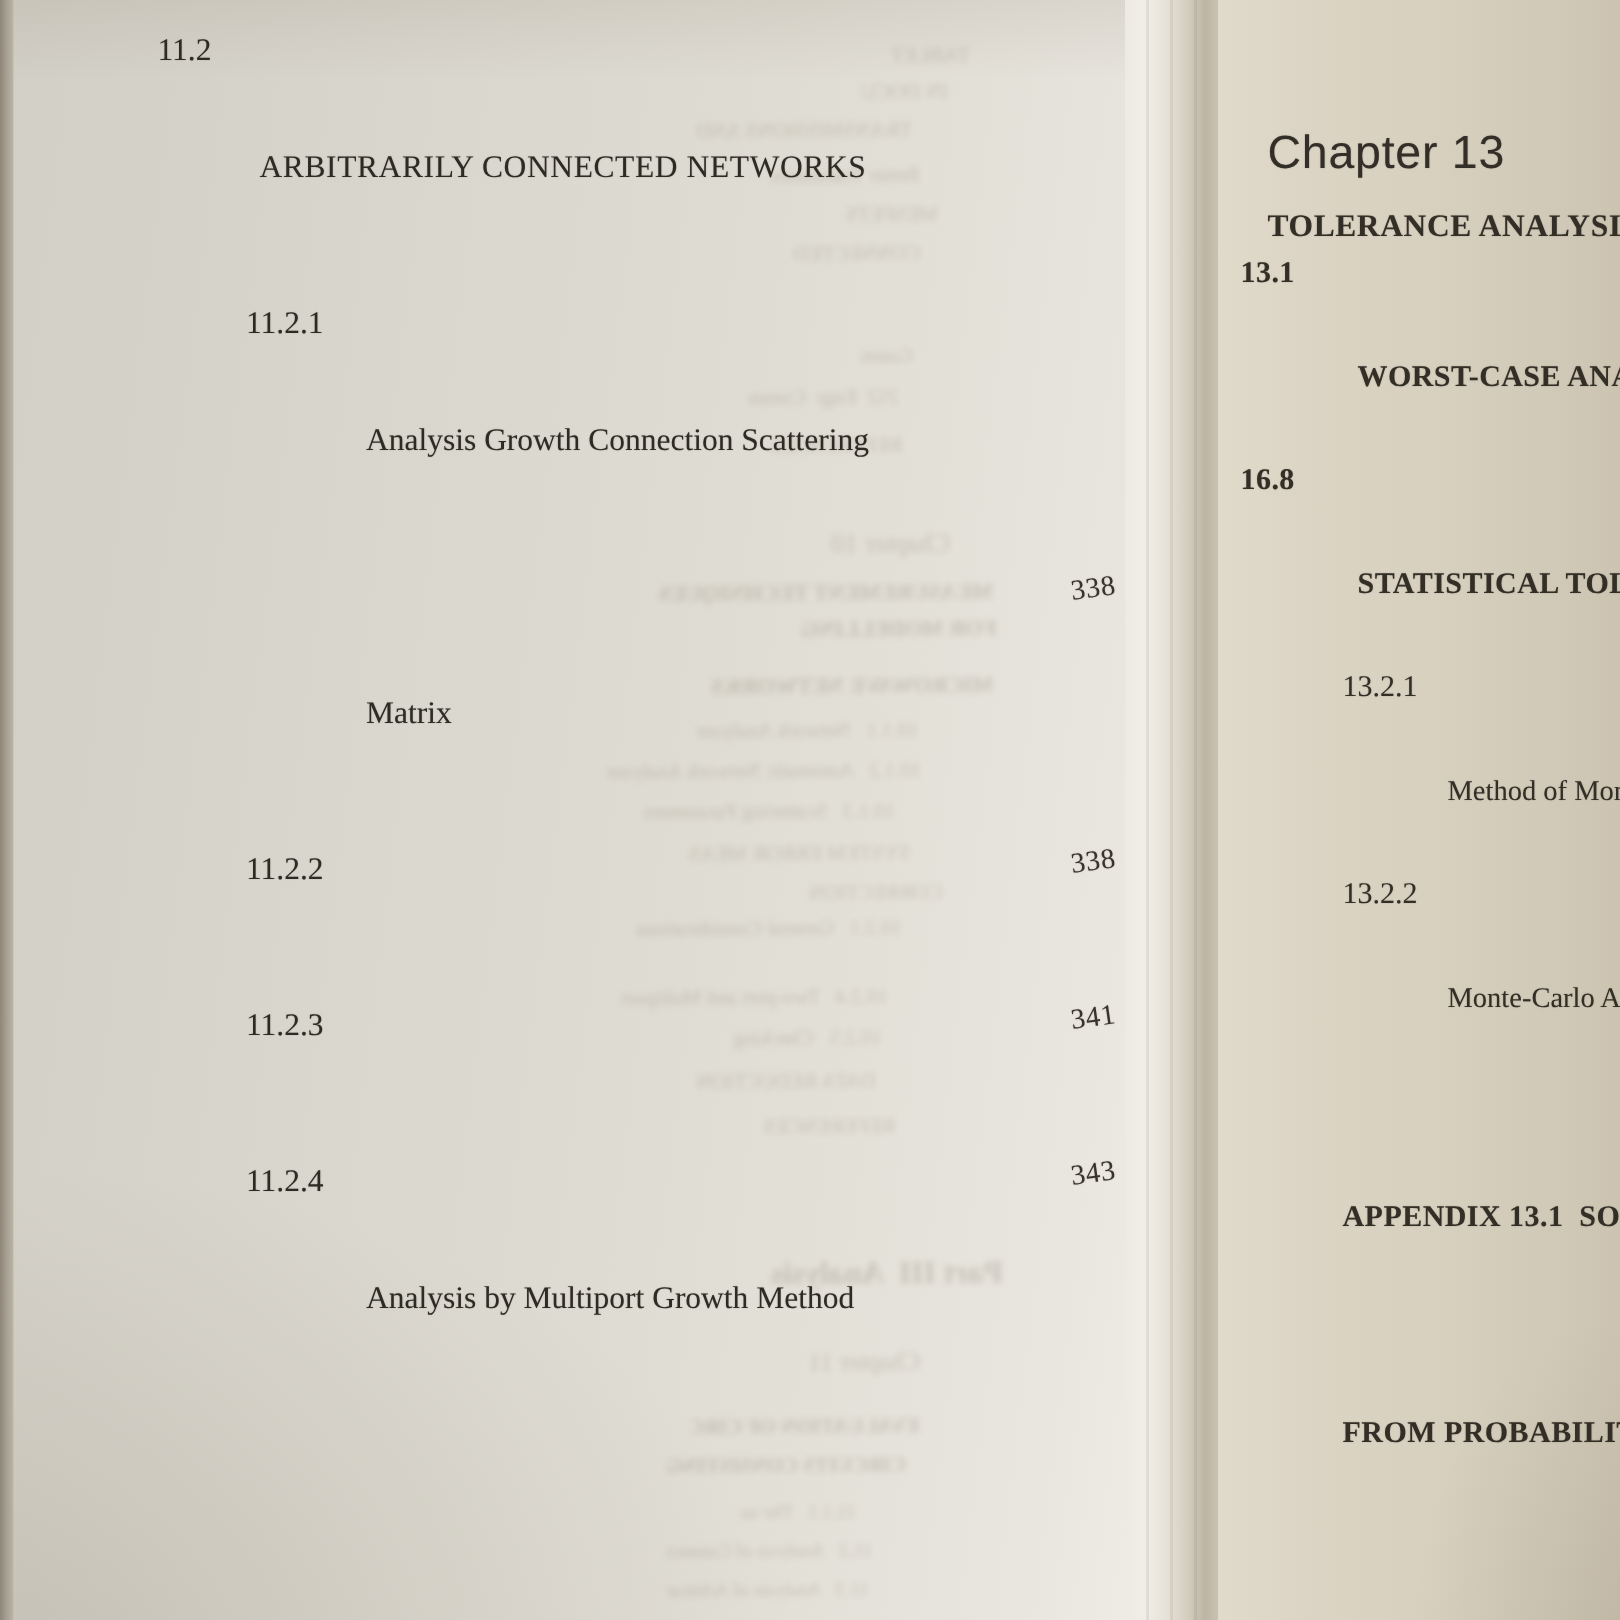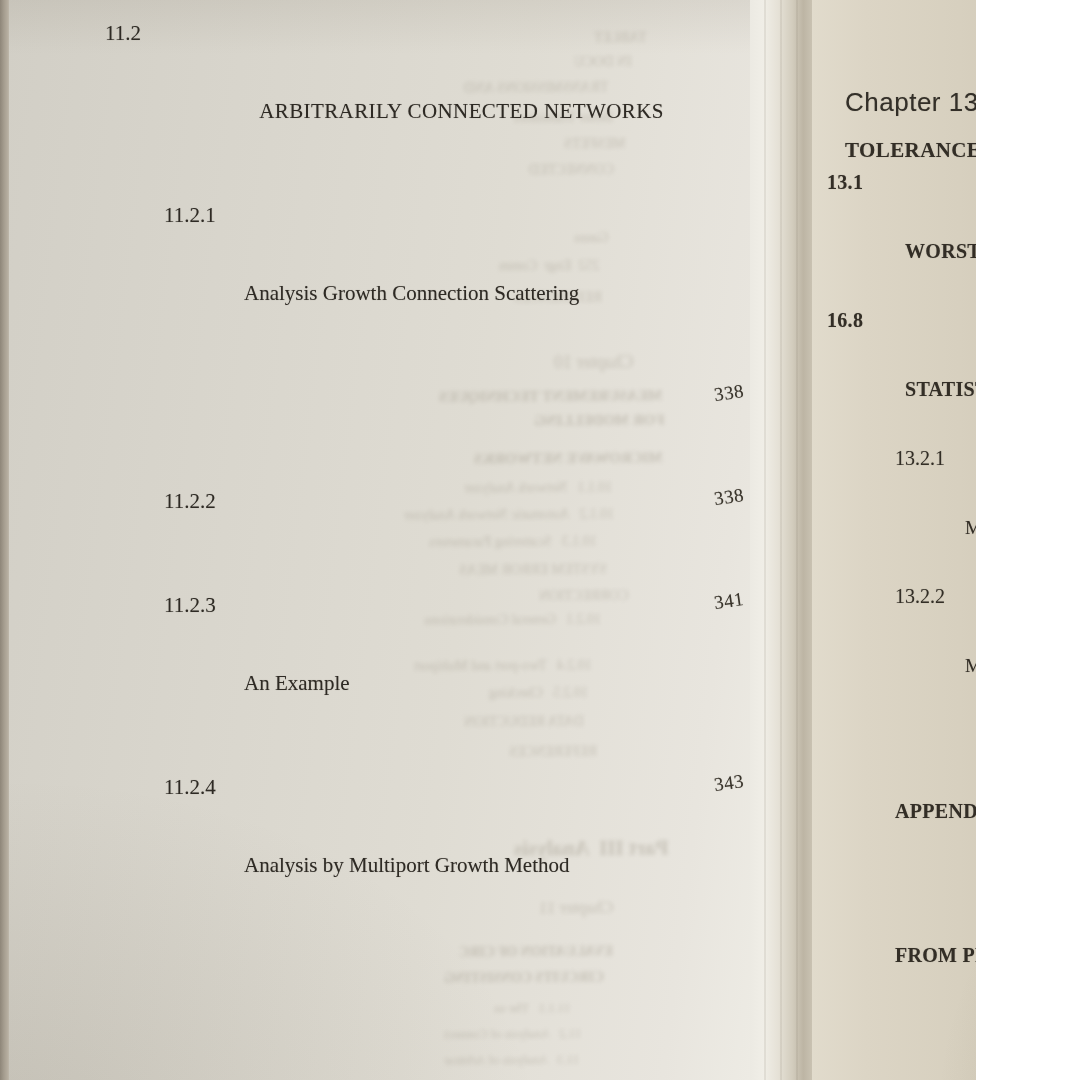--- a/index.html
+++ b/index.html
@@ -1,51 +1,51 @@
 <!DOCTYPE html>
 <html><head>
 <meta charset="utf-8">
 <style>
   html,body{margin:0;padding:0;width:1080px;height:1080px;overflow:hidden;}
-  .photo{position:relative;width:976px;height:1080px;overflow:hidden;
+  .photo{position:relative;width:1080px;height:1080px;overflow:hidden;
     background:linear-gradient(90deg,#8e8679 0px,#a59d8f 4px,#b7afa1 8px,#cdcabf 11px);
     font-family:"Liberation Serif","DejaVu Serif",serif;}
   
   .page-left{position:absolute;left:9px;top:0;width:741px;height:1080px;color:#2e2a24;
     background:
       linear-gradient(180deg,rgba(110,100,82,.10) 0%,rgba(110,100,82,0) 5%),
       radial-gradient(120% 55% at 0% 105%,rgba(90,80,60,.14),rgba(90,80,60,0) 60%),
       linear-gradient(97deg,#d2cfc6 0%,#d9d6cd 32%,#dfdcd3 60%,#e8e5de 90%,#edebe4 100%);}
   .toc-left{position:relative;}
   .toc-left .row{position:relative;min-height:26px;line-height:26px;font-size:21px;white-space:pre;
     text-shadow:0 0 1px rgba(46,42,36,.28);}
   .toc-left .num{position:absolute;top:0;}
   .toc-left .s1 .num{left:96px}
   .toc-left .s2 .num{left:155px}
   .toc-left .s1 .txt,.toc-left .c1 .txt{margin-left:164px;display:block;}
   .toc-left .s2 .txt,.toc-left .c2 .txt{margin-left:235px;display:block;}
-  .toc-left .s1 .txt,.toc-left .c1 .txt,.toc-left .r2 .txt{letter-spacing:.4px;text-align:center;}
+  .toc-left .s1 .txt,.toc-left .c1 .txt,.toc-left .r2 .txt{letter-spacing:.4px;}
   .pg{position:absolute;right:6px;top:-4px;font-size:19px;color:#39342b;transform:rotate(-8deg);
     letter-spacing:.5px;}
   .gap-sm{margin-top:8px}.loose{margin-top:3px}
   .ch11{padding-top:20px;}
   .chap-head{font-family:"Liberation Sans","DejaVu Sans",sans-serif;font-weight:400;color:#332f28;
     font-size:36px;line-height:42px;margin:12px 0 0 87px;letter-spacing:.5px;
     text-shadow:0 0 1px rgba(46,42,36,.3);}
   
   .gutter{position:absolute;left:750px;top:0;width:62px;height:1080px;
     background:
       repeating-linear-gradient(90deg,rgba(115,105,88,0) 0 14px,rgba(115,105,88,.12) 14px 16px),
       linear-gradient(90deg,#eceae3 0%,#f0eee7 22%,#e5e1d6 46%,#d3cdbe 68%,#bdb5a4 86%,#c9c2b2 100%);}
   
   .page-right{position:absolute;left:812px;top:0;width:268px;height:1080px;color:#332e26;
     background:
       radial-gradient(90% 40% at 100% 105%,rgba(90,80,60,.12),rgba(90,80,60,0) 60%),
       linear-gradient(90deg,#e1dbcc 0%,#dcd5c5 20%,#d7d0bf 55%,#d1c9b7 85%,#ccc4b1 100%);}
-  .chap-head.r{font-size:26px;line-height:36px;margin:0 0 0 33px;}
+  .chap-head.r{font-size:31px;line-height:36px;margin:0 0 0 33px;}
   .r-title{padding-left:33px;font-weight:700;font-size:21px;line-height:25px;letter-spacing:.4px;
     white-space:pre;text-shadow:0 0 1px rgba(46,42,36,.3);}
   .toc-right{position:relative;margin-top:8px;}
   .toc-right .row{position:relative;min-height:23px;line-height:23px;font-size:20px;white-space:pre;
     text-shadow:0 0 1px rgba(46,42,36,.3);}
   .toc-right .num{position:absolute;top:0;}
   .toc-right .s1 .num{left:15px}
   .toc-right .s2 .num{left:83px}
   .toc-right .s1 .txt,.toc-right .c1 .txt{margin-left:93px;display:block;}
   .toc-right .s2 .txt,.toc-right .c2 .txt{margin-left:153px;display:block;font-size:19px;}
@@ -105,29 +105,29 @@
           <span class="txt">ARBITRARILY CONNECTED NETWORKS</span>
           <span class="pg"></span>
         </div>
         <div class="row s2">
           <span class="num">11.2.1</span>
           <span class="txt">Analysis Growth Connection Scattering</span>
           <span class="pg"></span>
         </div>
         <div class="row c2">
           <span class="num"></span>
+          <span class="txt">Matrix</span>
           <span class="pg">338</span>
         </div>
         <div class="row s2">
           <span class="num">11.2.2</span>
           <span class="pg">338</span>
         </div>
         <div class="row s2">
           <span class="num">11.2.3</span>
-          <span class="txt">An Example</span>
           <span class="pg">341</span>
         </div>
         <div class="row s2">
           <span class="num">11.2.4</span>
           <span class="txt">Analysis by Multiport Growth Method</span>
           <span class="pg">343</span>
         </div>
       </section>
 
   </div>

